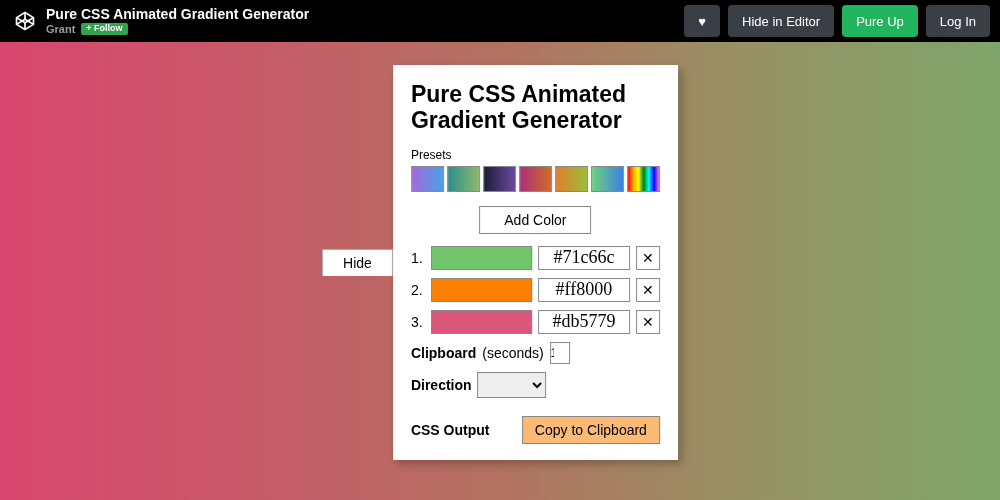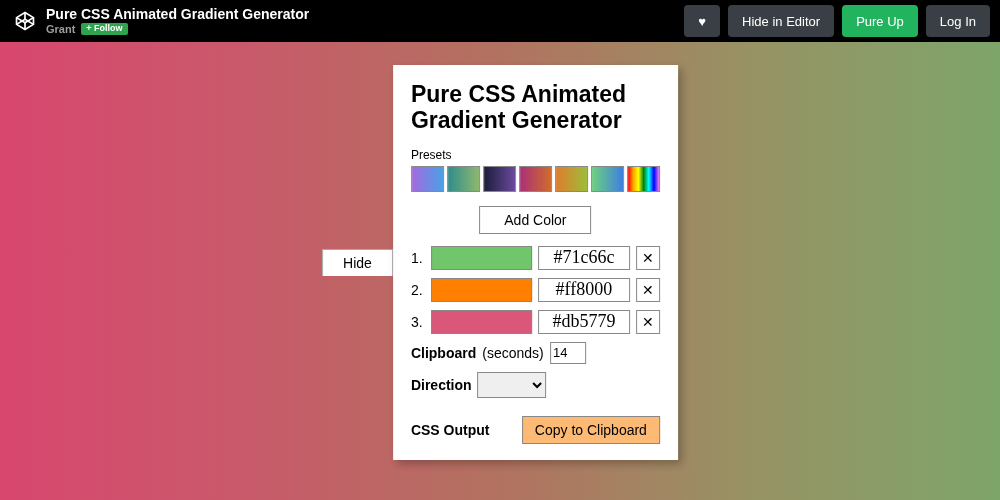--- a/index.html
+++ b/index.html
@@ -74,21 +74,21 @@
   width:92px; height:24px; border:1px solid #888; font-family:Liberation Serif, serif;
   font-size:18px; text-align:center; padding:0 2px;
 }
 .del-btn {
   width:24px; height:24px; border:1px solid #888; background:#fff;
   display:flex; align-items:center; justify-content:center; cursor:pointer; font-size:14px;
 }
 .field-row { display:flex; align-items:center; gap:6px; margin-top:8px; font-size:14px; }
 .field-row .lbl { font-weight:700; }
 .field-row .paren { font-weight:400; }
-.num-input { width:36px; height:22px; border:1px solid #888; text-align:center; font-size:13px; }
+.num-input { width:20px; height:22px; border:1px solid #888; text-align:center; font-size:13px; }
 .select { height:22px; border:1px solid #888; font-size:13px; padding:12px 4px; }
 .output-row { display:flex; align-items:center; justify-content:space-between; margin-top:18px; }
 .output-row .lbl { font-weight:700; font-size:14px; }
 .copy-btn { border:1px solid #888; background:#fdba74; padding:5px 12px; font-size:14px; cursor:pointer; }
 </style>
 </head>
 <body>
 
 <div class="topbar">
   <div class="brand">

